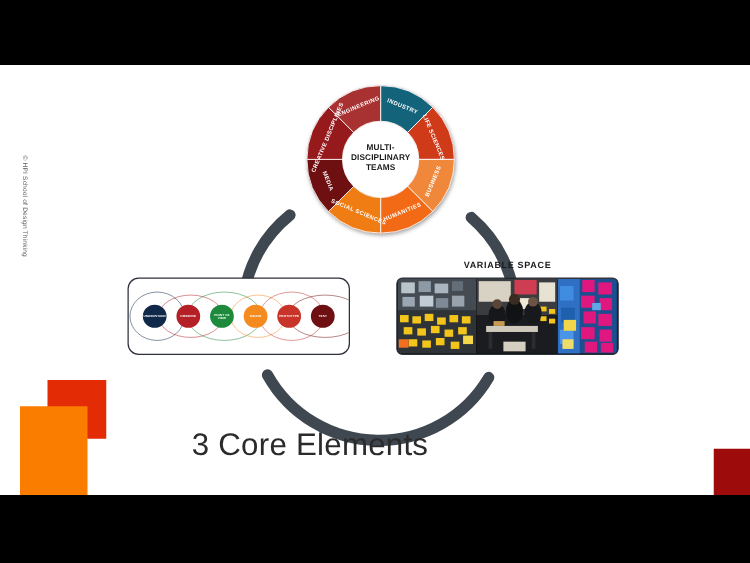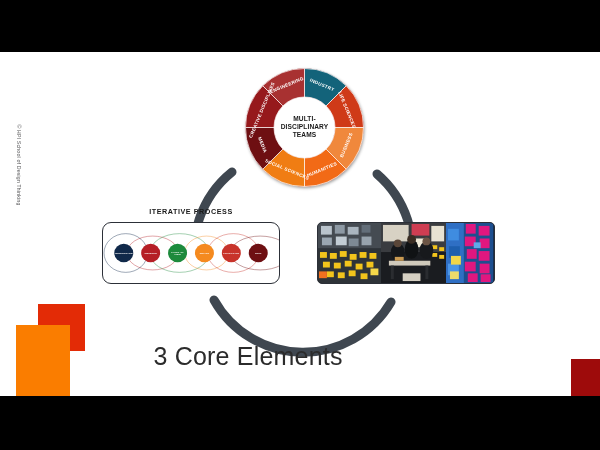--- a/index.html
+++ b/index.html
@@ -259,21 +259,20 @@
               <text x="49.992232969297156" y="25.232511387608625" class="seg-label" text-anchor="middle" dominant-baseline="middle" transform="rotate(337.5 49.992232969297156 25.232511387608625)">ENGINEERING</text>
             </g>
         </svg>
         <div id="donut-center-text">
           <div>MULTI-</div>
           <div>DISCIPLINARY</div>
           <div>TEAMS</div>
         </div>
       </div>
 
-      <div class="panel-title" style="left:102px; top:155px; width:178px;">ITERATIVE PROCESS</div>
 
       <div id="iterative-box">
         <svg id="iterative-svg" viewBox="0 0 178 62" preserveAspectRatio="none">
           <g id="proc-ellipses">
               <ellipse cx="23" cy="31" rx="22" ry="20" fill="none" stroke="#10294a" stroke-width="0.55" opacity="0.75"></ellipse>
               <ellipse cx="50.2" cy="31" rx="26" ry="17.5" fill="none" stroke="#b51f26" stroke-width="0.55" opacity="0.75"></ellipse>
               <ellipse cx="77.4" cy="31" rx="30" ry="20" fill="none" stroke="#1d8a3c" stroke-width="0.55" opacity="0.75"></ellipse>
               <ellipse cx="104.6" cy="31" rx="22" ry="17.5" fill="none" stroke="#f58a1f" stroke-width="0.55" opacity="0.75"></ellipse>
               <ellipse cx="131.8" cy="31" rx="26" ry="20" fill="none" stroke="#c8332a" stroke-width="0.55" opacity="0.75"></ellipse>
               <ellipse cx="159" cy="31" rx="30" ry="17.5" fill="none" stroke="#6e0f12" stroke-width="0.55" opacity="0.75"></ellipse>
@@ -288,20 +287,21 @@
               <circle cx="102.6" cy="31" r="9.6" fill="#f58a1f"></circle>
               <text x="102.6" y="31" class="proc-label" text-anchor="middle"><tspan x="102.6" dy="1">IDEATE</tspan></text>
               <circle cx="129.8" cy="31" r="9.6" fill="#c8332a"></circle>
               <text x="129.8" y="31" class="proc-label" text-anchor="middle"><tspan x="129.8" dy="1">PROTOTYPE</tspan></text>
               <circle cx="157" cy="31" r="9.6" fill="#6e0f12"></circle>
               <text x="157" y="31" class="proc-label" text-anchor="middle"><tspan x="157" dy="1">TEST</tspan></text>
             </g>
         </svg>
       </div>
 
+      <div class="panel-title" style="left:317px; top:155px; width:178px;">VARIABLE SPACE</div>
 
       <div id="variable-box">
 
         <div class="photo" id="photo-1">
           <svg viewBox="0 0 64 62" preserveAspectRatio="none">
             <rect width="64" height="62" fill="#2e3338"></rect>
             <rect x="0" y="0" width="64" height="26" fill="#454b52"></rect>
             <rect x="3" y="3" width="11" height="9" fill="#b9c3cc"></rect>
             <rect x="17" y="2" width="10" height="9" fill="#8d99a4"></rect>
             <rect x="30" y="4" width="11" height="8" fill="#aab5bf"></rect>

